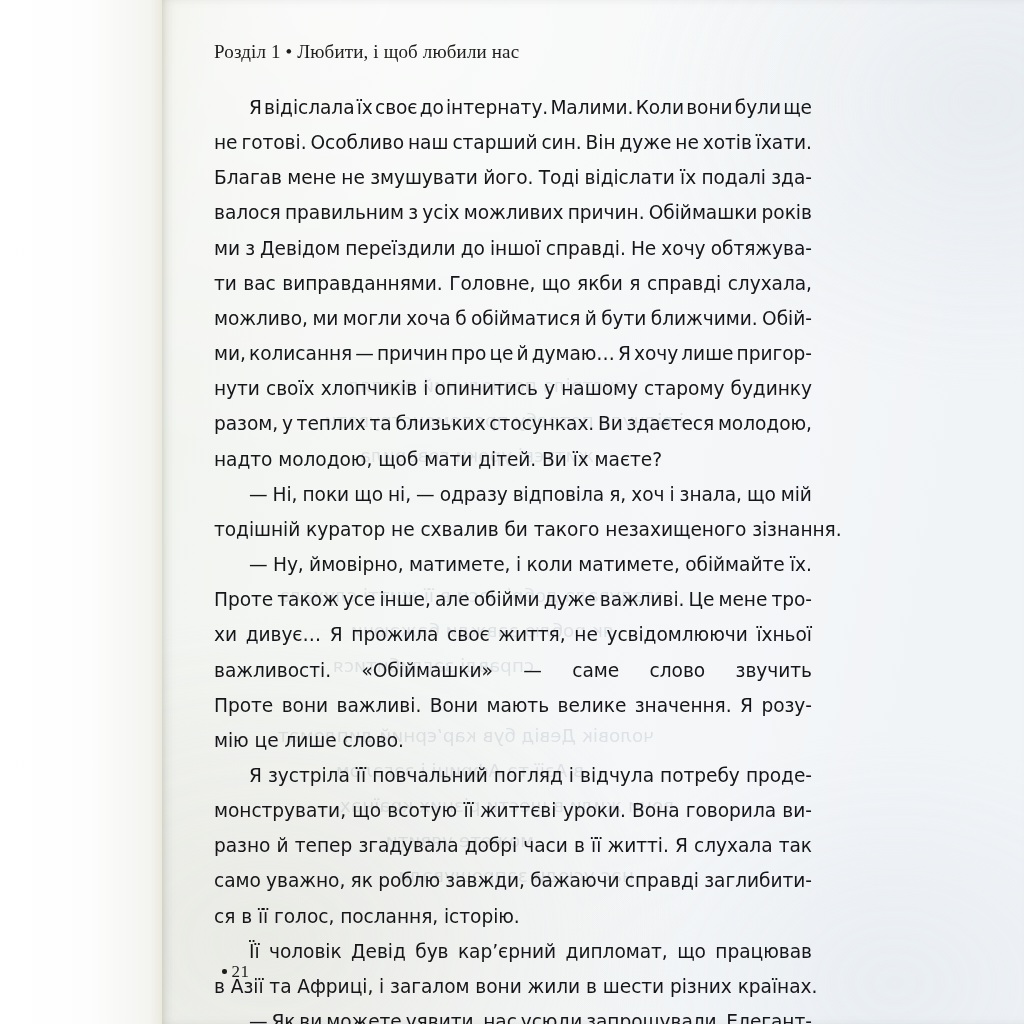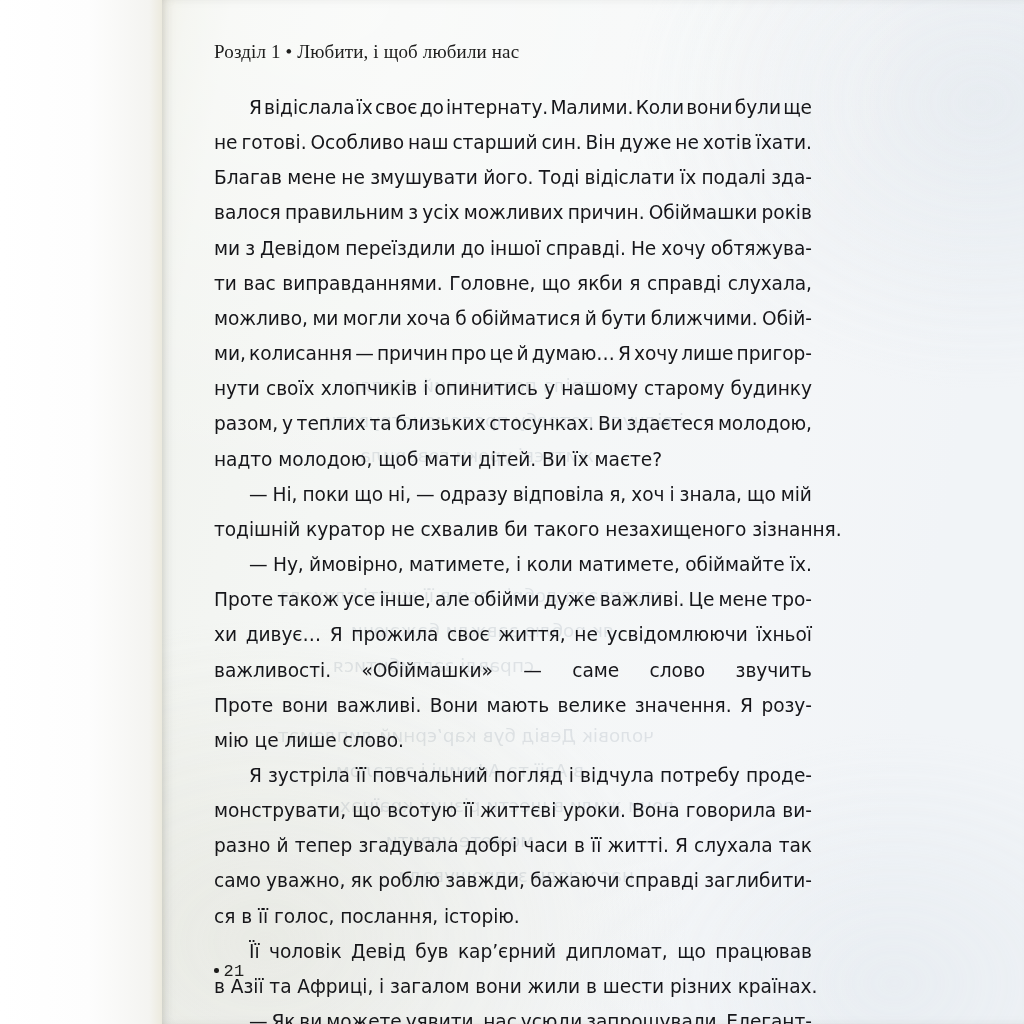--- a/index.html
+++ b/index.html
@@ -109,23 +109,23 @@
     display: flex;
     justify-content: space-between;
     white-space: nowrap;
   }
   .body-copy .ln.just > span { white-space: pre; }
 
   .indent { padding-left: 35px; }
 
   .folio {
     position: absolute;
-    left: 0;
+    left: 8px;
     top: 962px;
-    font-family: Liberation Mono, monospace;
+    font-family: Liberation Serif, serif;
     font-size: 17px;
     color: #1d1d1c;
     letter-spacing: .4px;
   }
   .folio .dot {
     display: inline-block;
     width: 4.5px; height: 4.5px;
     border-radius: 50%;
     background: #1d1d1c;
     vertical-align: 3.5px;

